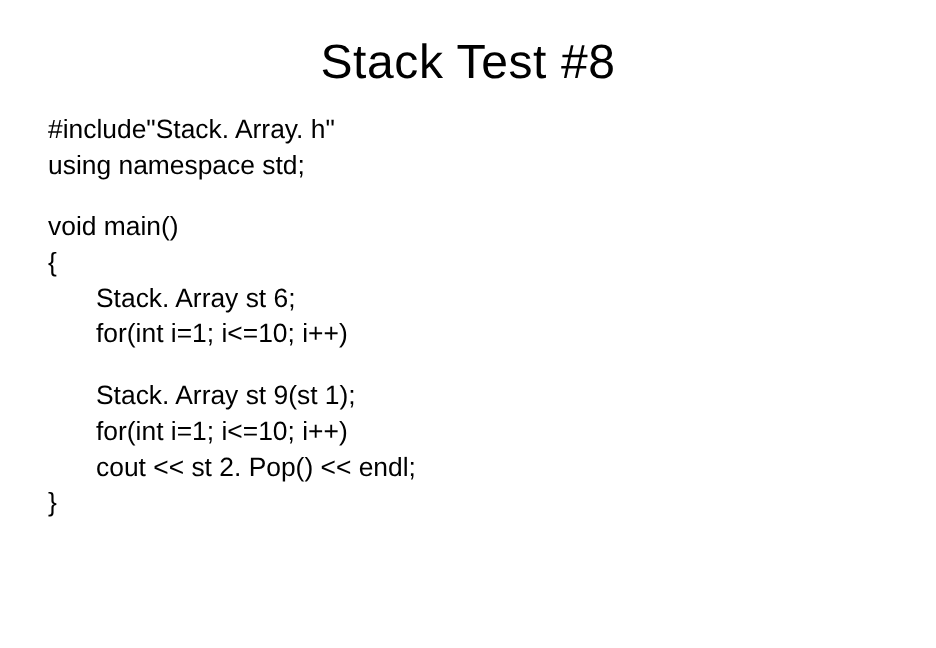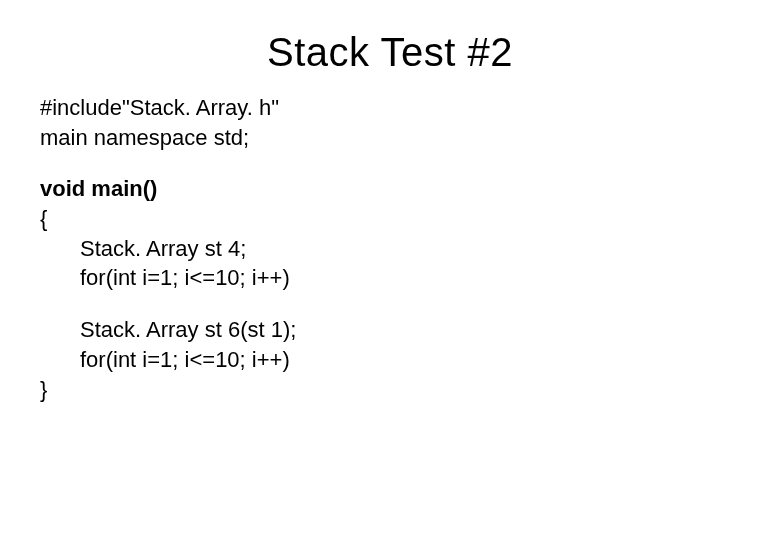--- a/index.html
+++ b/index.html
@@ -24,45 +24,46 @@
     font-weight: 400;
     margin: 10px 0 18px 0;
     letter-spacing: 0.5px;
   }
   .code-block {
     font-size: 22px;
     line-height: 1.35;
     font-weight: 400;
   }
   .bold {
-    font-weight: 700;
+    font-weight: 400;
   }
   .indent {
     padding-left: 40px;
   }
   .gap {
     height: 22px;
   }
 </style>
 </head>
 <body>
 
 <div class="slide">
-  <div class="title">Stack Test #2</div>
+  <div class="title">Stack Test #8</div>
 
   <div class="code-block">
     <div>#include"Stack. Array. h"</div>
-    <div>main namespace std;</div>
+    <div>using namespace std;</div>
 
     <div class="gap"></div>
 
     <div class="bold">void main()</div>
     <div>{</div>
-    <div class="indent">Stack. Array st 4;</div>
+    <div class="indent">Stack. Array st 6;</div>
     <div class="indent">for(int i=1; i&lt;=10; i++)</div>
 
     <div class="gap"></div>
 
-    <div class="indent">Stack. Array st 6(st 1);</div>
+    <div class="indent">Stack. Array st 9(st 1);</div>
     <div class="indent">for(int i=1; i&lt;=10; i++)</div>
+    <div class="indent">cout &lt;&lt; st 2. Pop() &lt;&lt; endl;</div>
     <div>}</div>
   </div>
 </div>
 
 </body></html>

